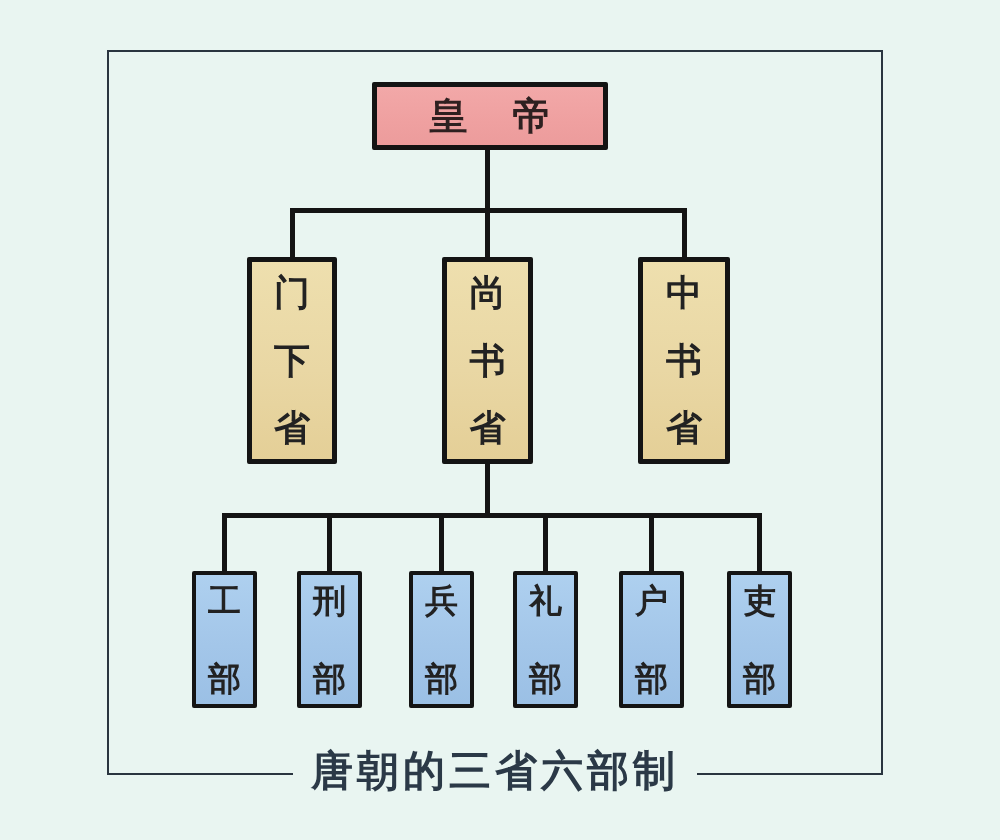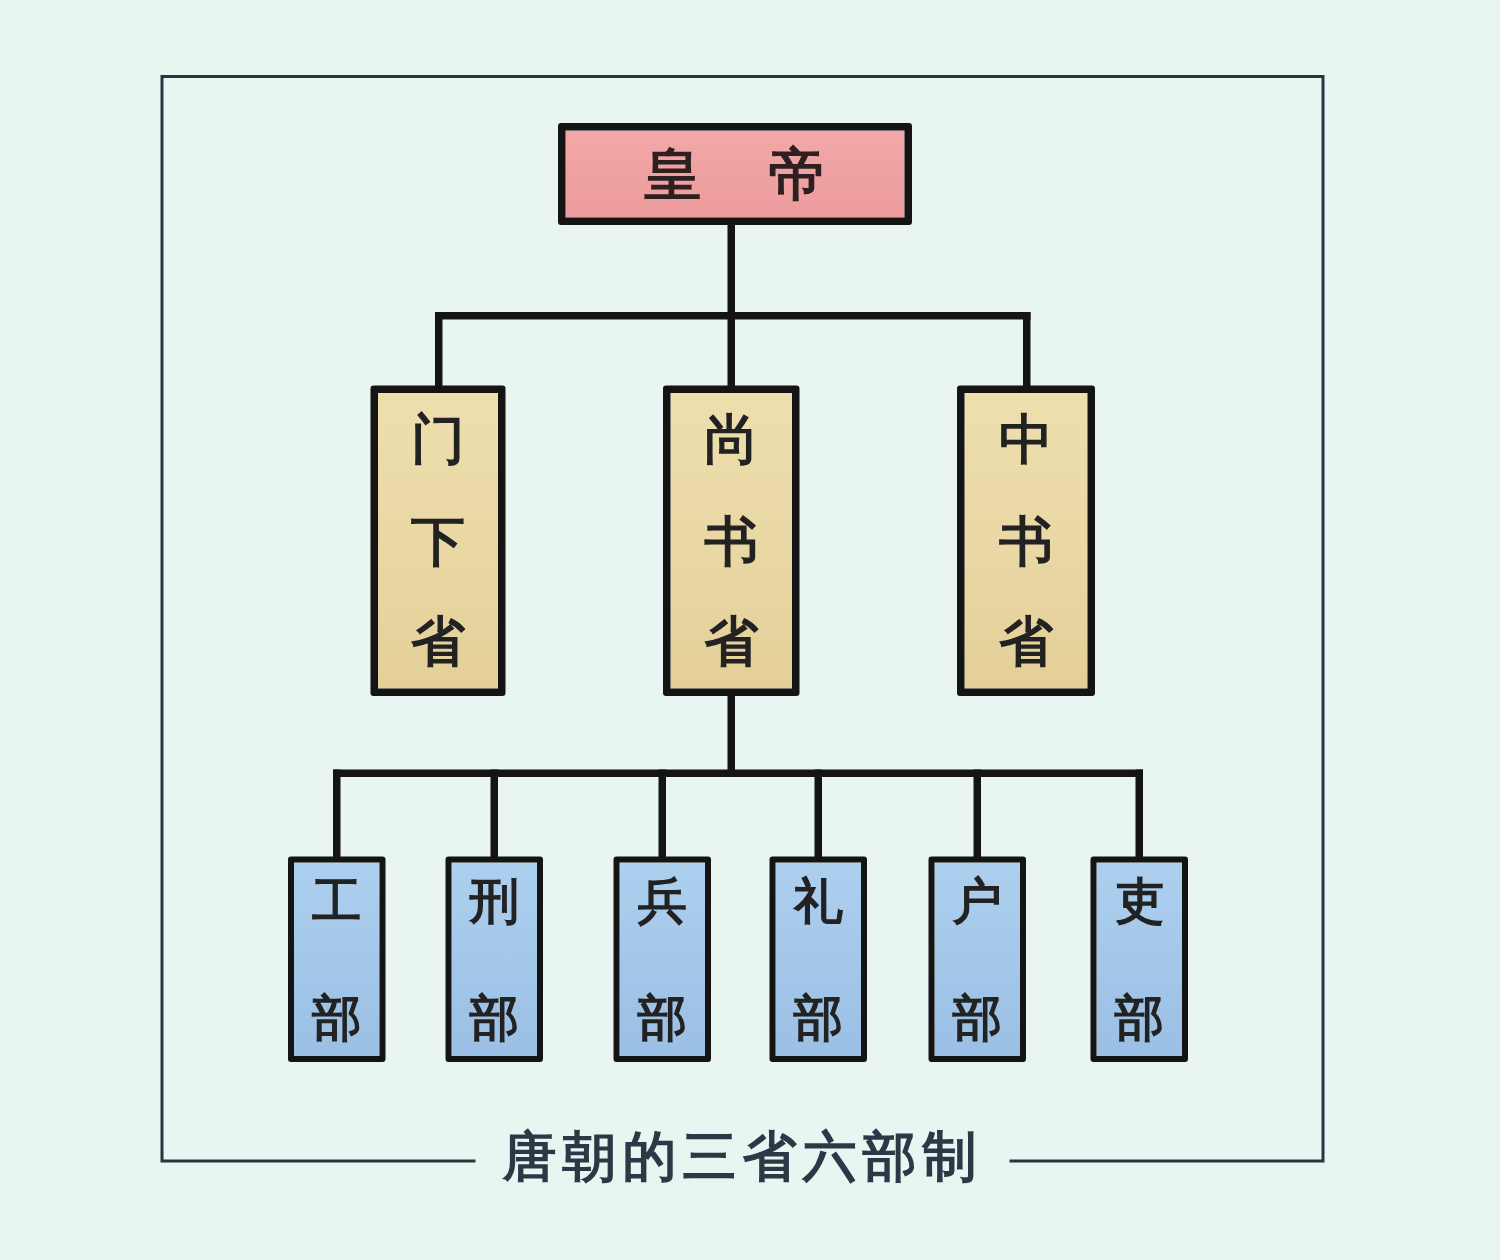--- a/index.html
+++ b/index.html
@@ -99,21 +99,21 @@
   
   .caption {
     position: absolute;
     left: 495px;
     top: 748px;
     transform: translateX(-50%);
     height: 46px;
     line-height: 46px;
     padding: 0 18px;
     background: #e9f5f1;
-    font-size: 36px;
+    font-size: 42px;
     font-weight: 600;
     letter-spacing: 4px;
     color: #2b3947;
     white-space: nowrap;
   }
 </style>
 </head>
 <body>
 
 <div class="stage">

